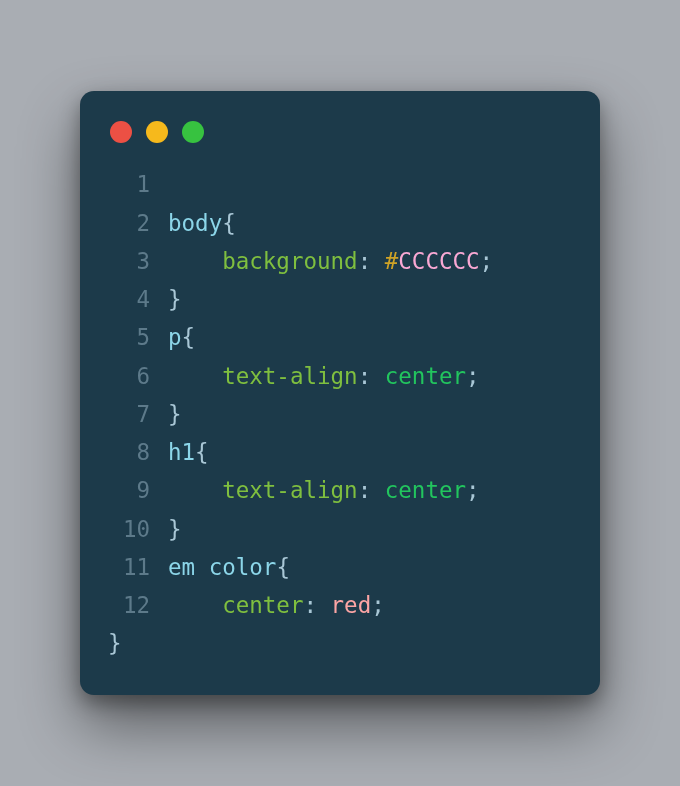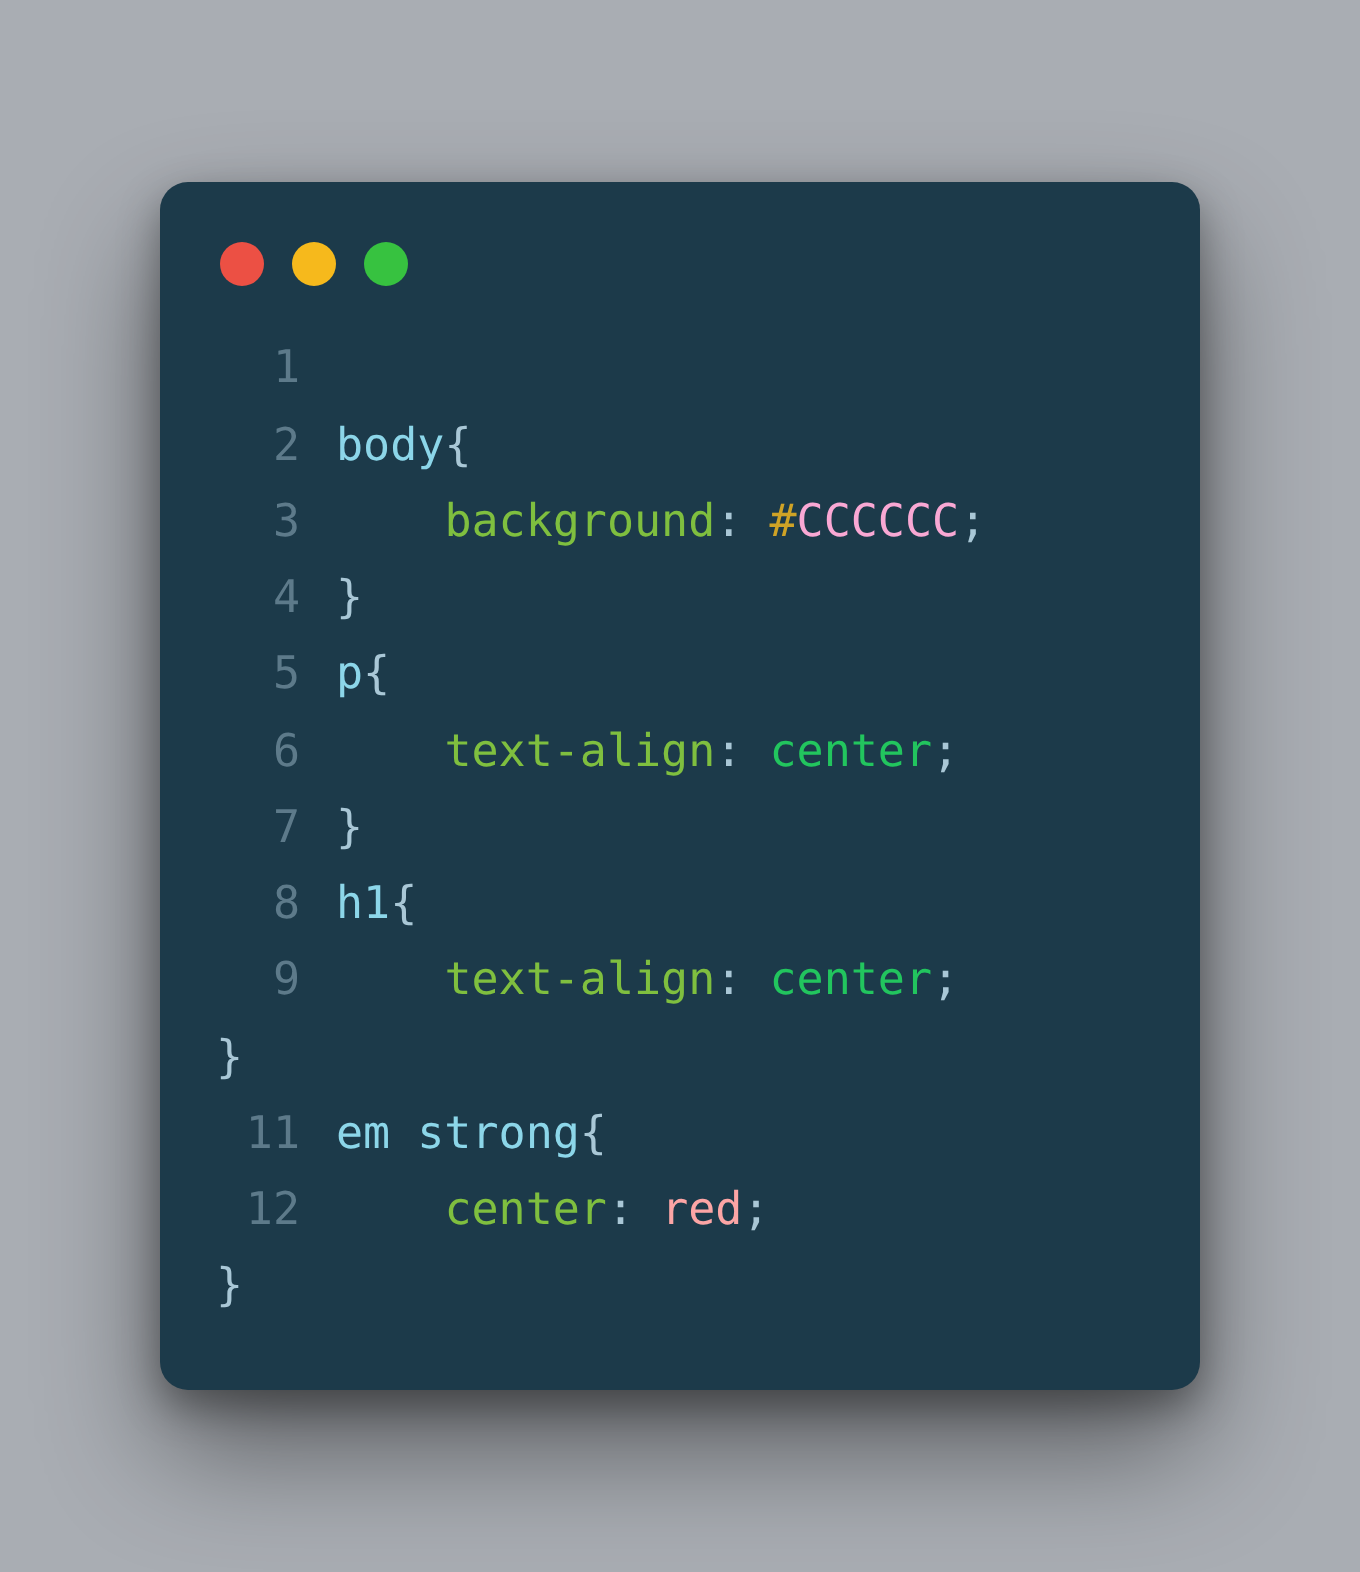--- a/index.html
+++ b/index.html
@@ -67,18 +67,18 @@
   <div class="code" id="code">
       <div class="line"><span class="gutter">1</span><span class="content"></span></div>
       <div class="line"><span class="gutter">2</span><span class="content"><span class="sel">body</span><span class="brace">{</span></span></div>
       <div class="line"><span class="gutter">3</span><span class="content"><span>    </span><span class="prop">background</span><span class="punc">:</span><span> </span><span class="hash">#</span><span class="hex">CCCCCC</span><span class="punc">;</span></span></div>
       <div class="line"><span class="gutter">4</span><span class="content"><span class="brace">}</span></span></div>
       <div class="line"><span class="gutter">5</span><span class="content"><span class="sel">p</span><span class="brace">{</span></span></div>
       <div class="line"><span class="gutter">6</span><span class="content"><span>    </span><span class="prop">text-align</span><span class="punc">:</span><span> </span><span class="kw">center</span><span class="punc">;</span></span></div>
       <div class="line"><span class="gutter">7</span><span class="content"><span class="brace">}</span></span></div>
       <div class="line"><span class="gutter">8</span><span class="content"><span class="sel">h1</span><span class="brace">{</span></span></div>
       <div class="line"><span class="gutter">9</span><span class="content"><span>    </span><span class="prop">text-align</span><span class="punc">:</span><span> </span><span class="kw">center</span><span class="punc">;</span></span></div>
-      <div class="line"><span class="content"><span class="brace">}</span></span></div>
-      <div class="line"><span class="gutter">11</span><span class="content"><span class="sel">em</span><span> </span><span class="sel">strong</span><span class="brace">{</span></span></div>
+      <div class="line"><span class="gutter">10</span><span class="content"><span class="brace">}</span></span></div>
+      <div class="line"><span class="gutter">11</span><span class="content"><span class="sel">em</span><span> </span><span class="sel">color</span><span class="brace">{</span></span></div>
       <div class="line"><span class="gutter">12</span><span class="content"><span>    </span><span class="prop">center</span><span class="punc">:</span><span> </span><span class="kwred">red</span><span class="punc">;</span></span></div>
       <div class="line"><span class="content"><span class="brace">}</span></span></div>
     </div>
 </div>
 
 </body></html>

